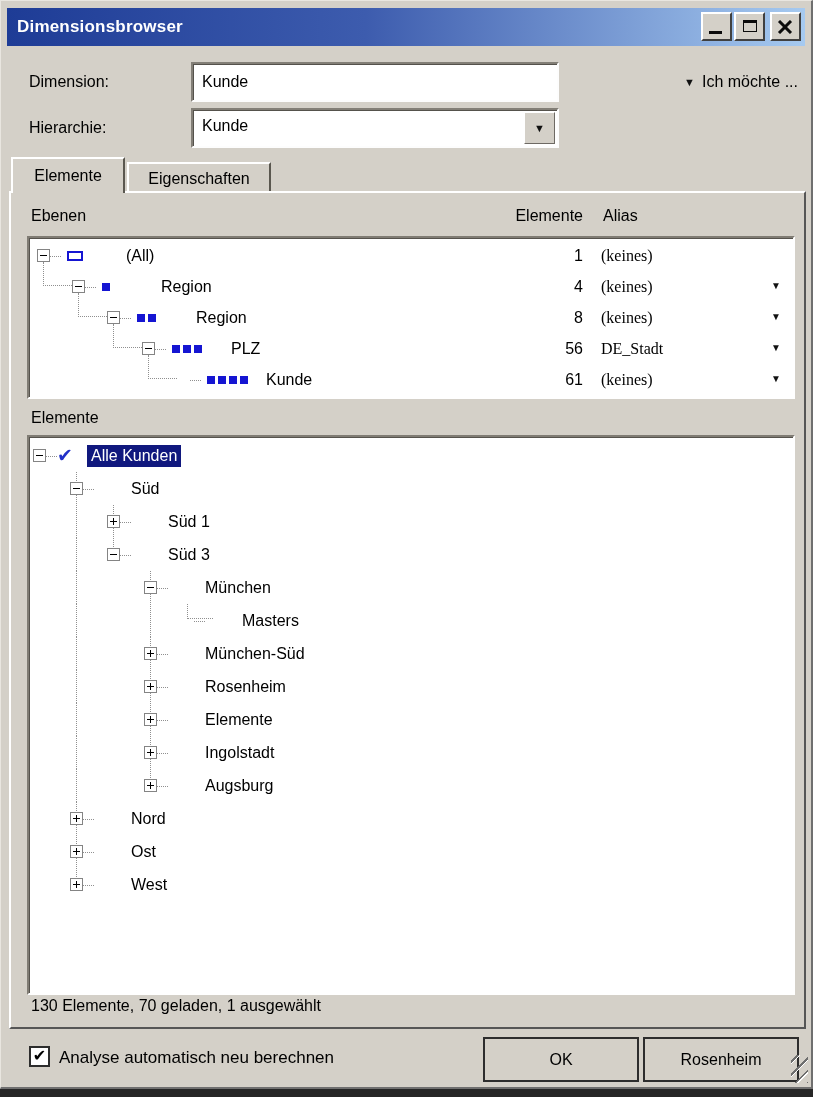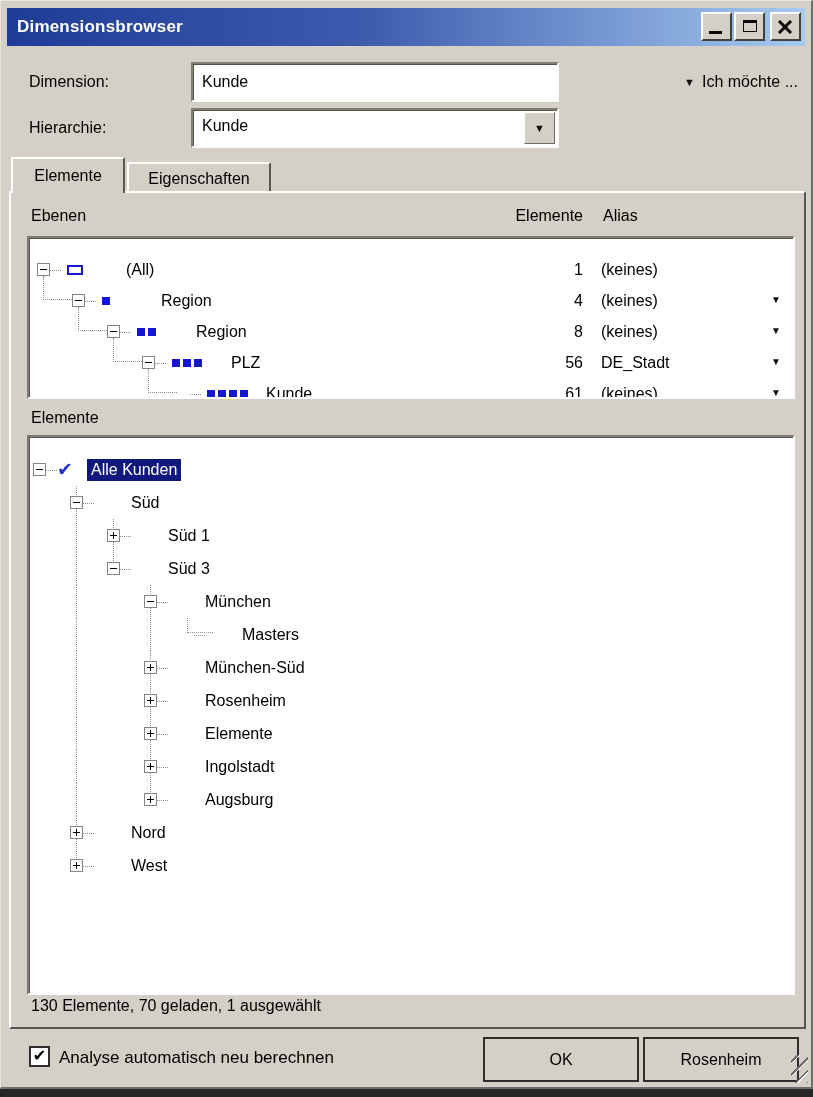--- a/index.html
+++ b/index.html
@@ -40,21 +40,21 @@
   .tab { position:absolute; background:#D4D0C8; display:flex; align-items:center; justify-content:center;
          font-size:16px; border:2px solid; border-color:#ffffff #5a574f #D4D0C8 #ffffff; border-bottom:none; }
   .tab.active { left:10px; top:156px; width:114px; height:36px; z-index:3; }
   .tab.inactive { left:126px; top:161px; width:144px; height:31px; z-index:1; }
   .panel { position:absolute; left:8px; top:190px; width:797px; height:838px; z-index:2;
            border:2px solid; border-color:#ffffff #565656 #565656 #ffffff; background:#D4D0C8; }
   .hdr { position:absolute; top:14px; font-size:16px; color:#000; }
   .hdr-count { left:420px; top:14px; width:152px; text-align:right; }
   .list { position:absolute; left:16px; width:768px; background:#fff;
           border:2px solid; border-color:#807c74 #ffffff #ffffff #807c74;
-          box-shadow:inset 1px 1px 0 #56534d; overflow:hidden; padding-top:16px; }
+          box-shadow:inset 1px 1px 0 #56534d; overflow:hidden; padding-top:2px; }
   .levels-list { top:43px; height:163px; }
   .tree-list { top:242px; height:560px; }
   .status { position:absolute; left:20px; top:804px; font-size:16px; color:#000; }
 
   
   .lrow, .mrow { position:relative; display:flex; align-items:center; font-size:16px; color:#000; }
   .lrow { height:31px; } .mrow { height:33px; }
   .flexsp, .expgap, .stub, .lgap { flex:none; }
   .expgap { width:13px; }
   .exp { flex:none; width:13px; height:13px; background:#fff; border:1px solid #848484; position:relative; z-index:2; }
@@ -65,21 +65,21 @@
   .guide { position:absolute; top:0; bottom:0; width:0; border-left:1px dotted #8f8f8f; }
   .contline, .contline2 { position:absolute; bottom:-1px; width:0; border-left:1px dotted #8f8f8f; }
   .contline { top:22px; } .contline2 { top:23px; }
   .elbow { position:absolute; top:0; height:15px; border-left:1px dotted #8f8f8f; }
   .elbow.h { border-bottom:1px dotted #8f8f8f; }
   .icons { display:flex; align-items:center; margin-left:6px; margin-right:15px; min-width:44px; }
   .sq { width:8px; height:8px; background:#1515D2; margin-right:3px; }
   .ihollow { width:16px; height:10px; border:2px solid #1515D2; background:#fff; }
   .lvl-lbl { white-space:nowrap; }
   .lv-count { position:absolute; left:468px; width:86px; text-align:right; }
-  .lv-alias { position:absolute; left:572px; }
+  .lv-alias { position:absolute; left:572px;font-family:Liberation Serif, serif; }
   .ddabs { position:absolute; left:742px; top:9px; font-size:10px; color:#111; font-style:normal; }
   .check { flex:none; width:22px; margin-right:8px; color:#2230C8; font-size:19px; font-weight:bold; line-height:1; }
   .tlbl { white-space:nowrap; padding:2px 4px; }
   .tlbl.sel { background:#10187E; color:#fff; }
 
   
   .footer { position:absolute; left:0; right:0; top:1028px; height:61px; }
   .checkbox { position:absolute; left:28px; top:17px; width:21px; height:21px; background:#fff;
               border:2px solid #2d2d2d; display:flex; align-items:center; justify-content:center; }
   .cbmark { color:#000; font-size:16px; font-weight:bold; line-height:1; margin-top:-2px; }
@@ -329,20 +329,29 @@
           <i class="elbow" style="left: 47px;"></i>
           <i class="contline2" style="left: 47px;"></i>
           <span class="flexsp" style="width: 41px;"></span>
           <span class="exp plus"></span>
           <span class="stub"></span>
           <span class="lgap"></span>
           <span class="tlbl">Nord</span>
         </div>
         <div class="mrow">
           <i class="elbow" style="left: 47px;"></i>
+          <i class="contline2" style="left: 47px;"></i>
+          <span class="flexsp" style="width: 41px;"></span>
+          <span class="exp plus"></span>
+          <span class="stub"></span>
+          <span class="lgap"></span>
+          <span class="tlbl">Ost</span>
+        </div>
+        <div class="mrow">
+          <i class="elbow" style="left: 47px;"></i>
           <span class="flexsp" style="width: 41px;"></span>
           <span class="exp plus"></span>
           <span class="stub"></span>
           <span class="lgap"></span>
           <span class="tlbl">West</span>
         </div>
       </div>
 
     <span class="status">130 Elemente, 70 geladen, 1 ausgewählt</span>
   </div>

